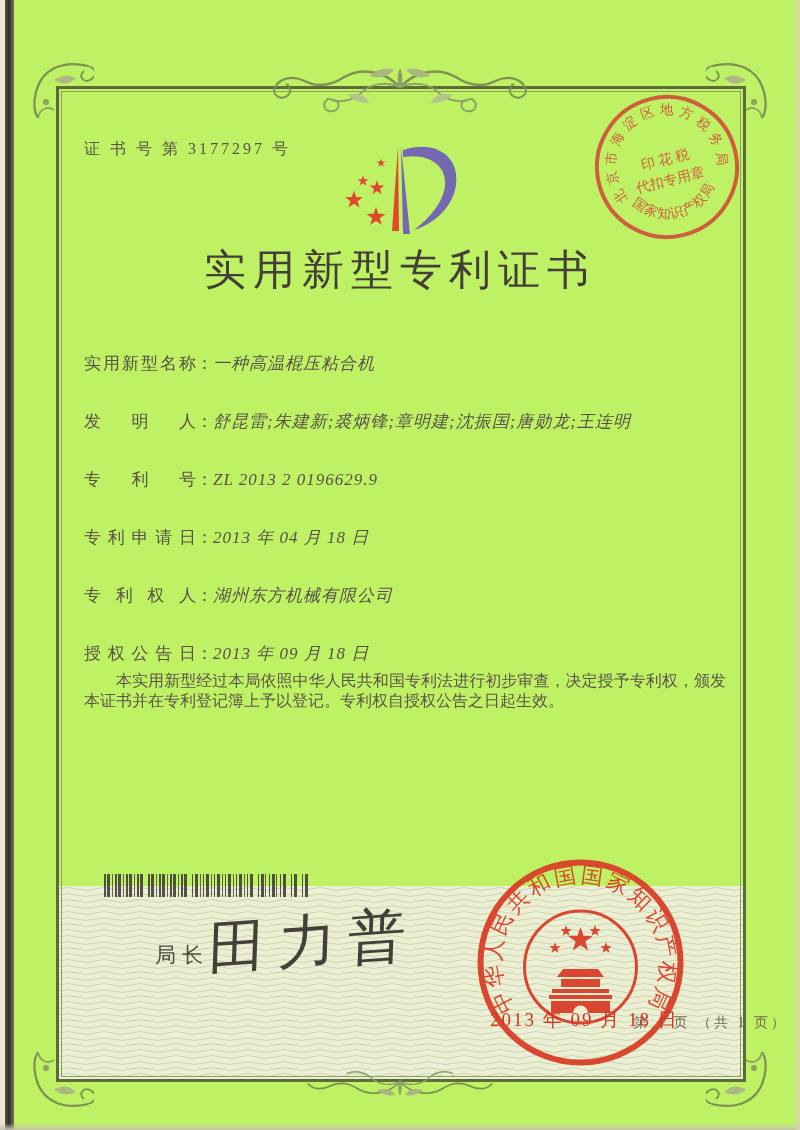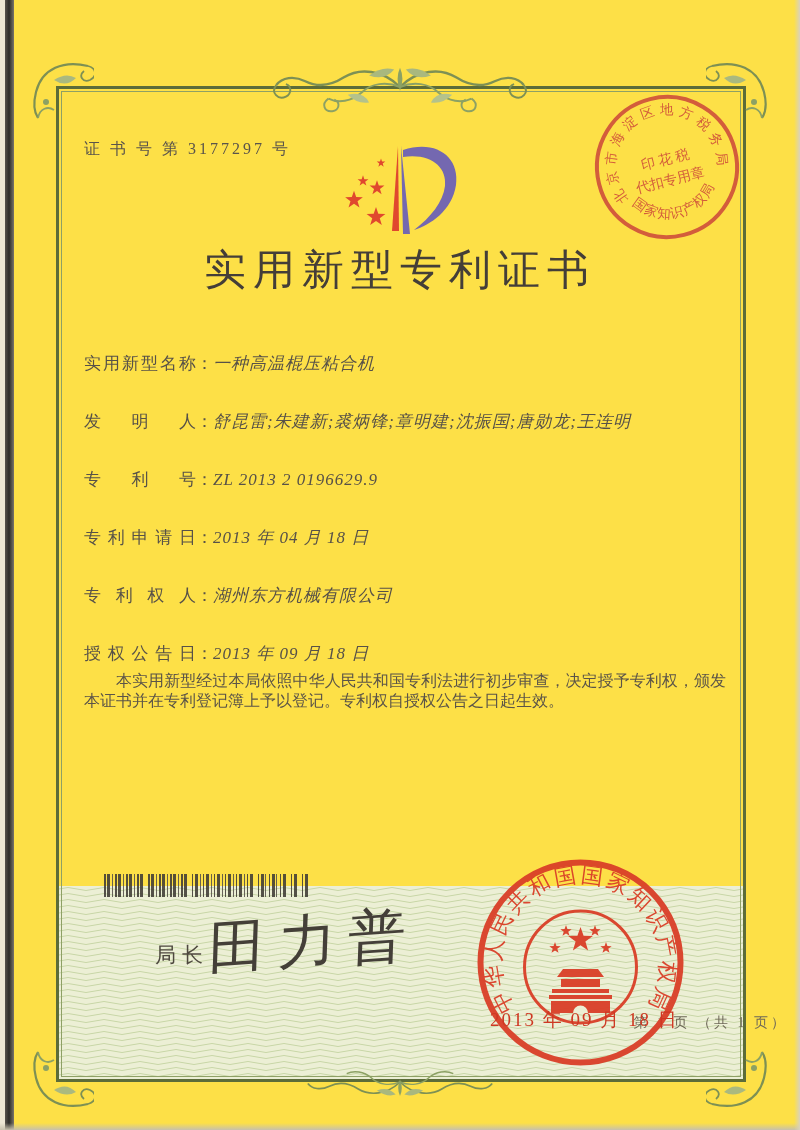--- a/index.html
+++ b/index.html
@@ -1,18 +1,18 @@
 <!DOCTYPE html>
 <html><head>
 <meta charset="utf-8">
 <style>
   html,body{margin:0;padding:0;}
   body{width:800px;height:1130px;overflow:hidden;
        font-family:"Liberation Serif","DejaVu Serif",serif;}
-  .page{position:relative;width:800px;height:1130px;background:#fde047;}
+  .page{position:relative;width:800px;height:1130px;background:#bef264;}
 
   
   .edge-left-light{position:absolute;left:0;top:0;width:5px;height:100%;background:#ece6d3;z-index:9;}
   .edge-left-dark{position:absolute;left:5px;top:0;width:9px;height:100%;
       background:linear-gradient(90deg,#57534c,#2c2b28 45%,#7a756a);z-index:9;}
   .edge-bottom{position:absolute;left:0;bottom:0;width:100%;height:7px;
       background:linear-gradient(0deg,#c7c1ac,rgba(199,193,172,0));z-index:9;}
   .edge-right{position:absolute;right:0;top:0;width:6px;height:100%;
       background:linear-gradient(270deg,#d9d2bb,rgba(217,210,187,0));z-index:9;}
 

